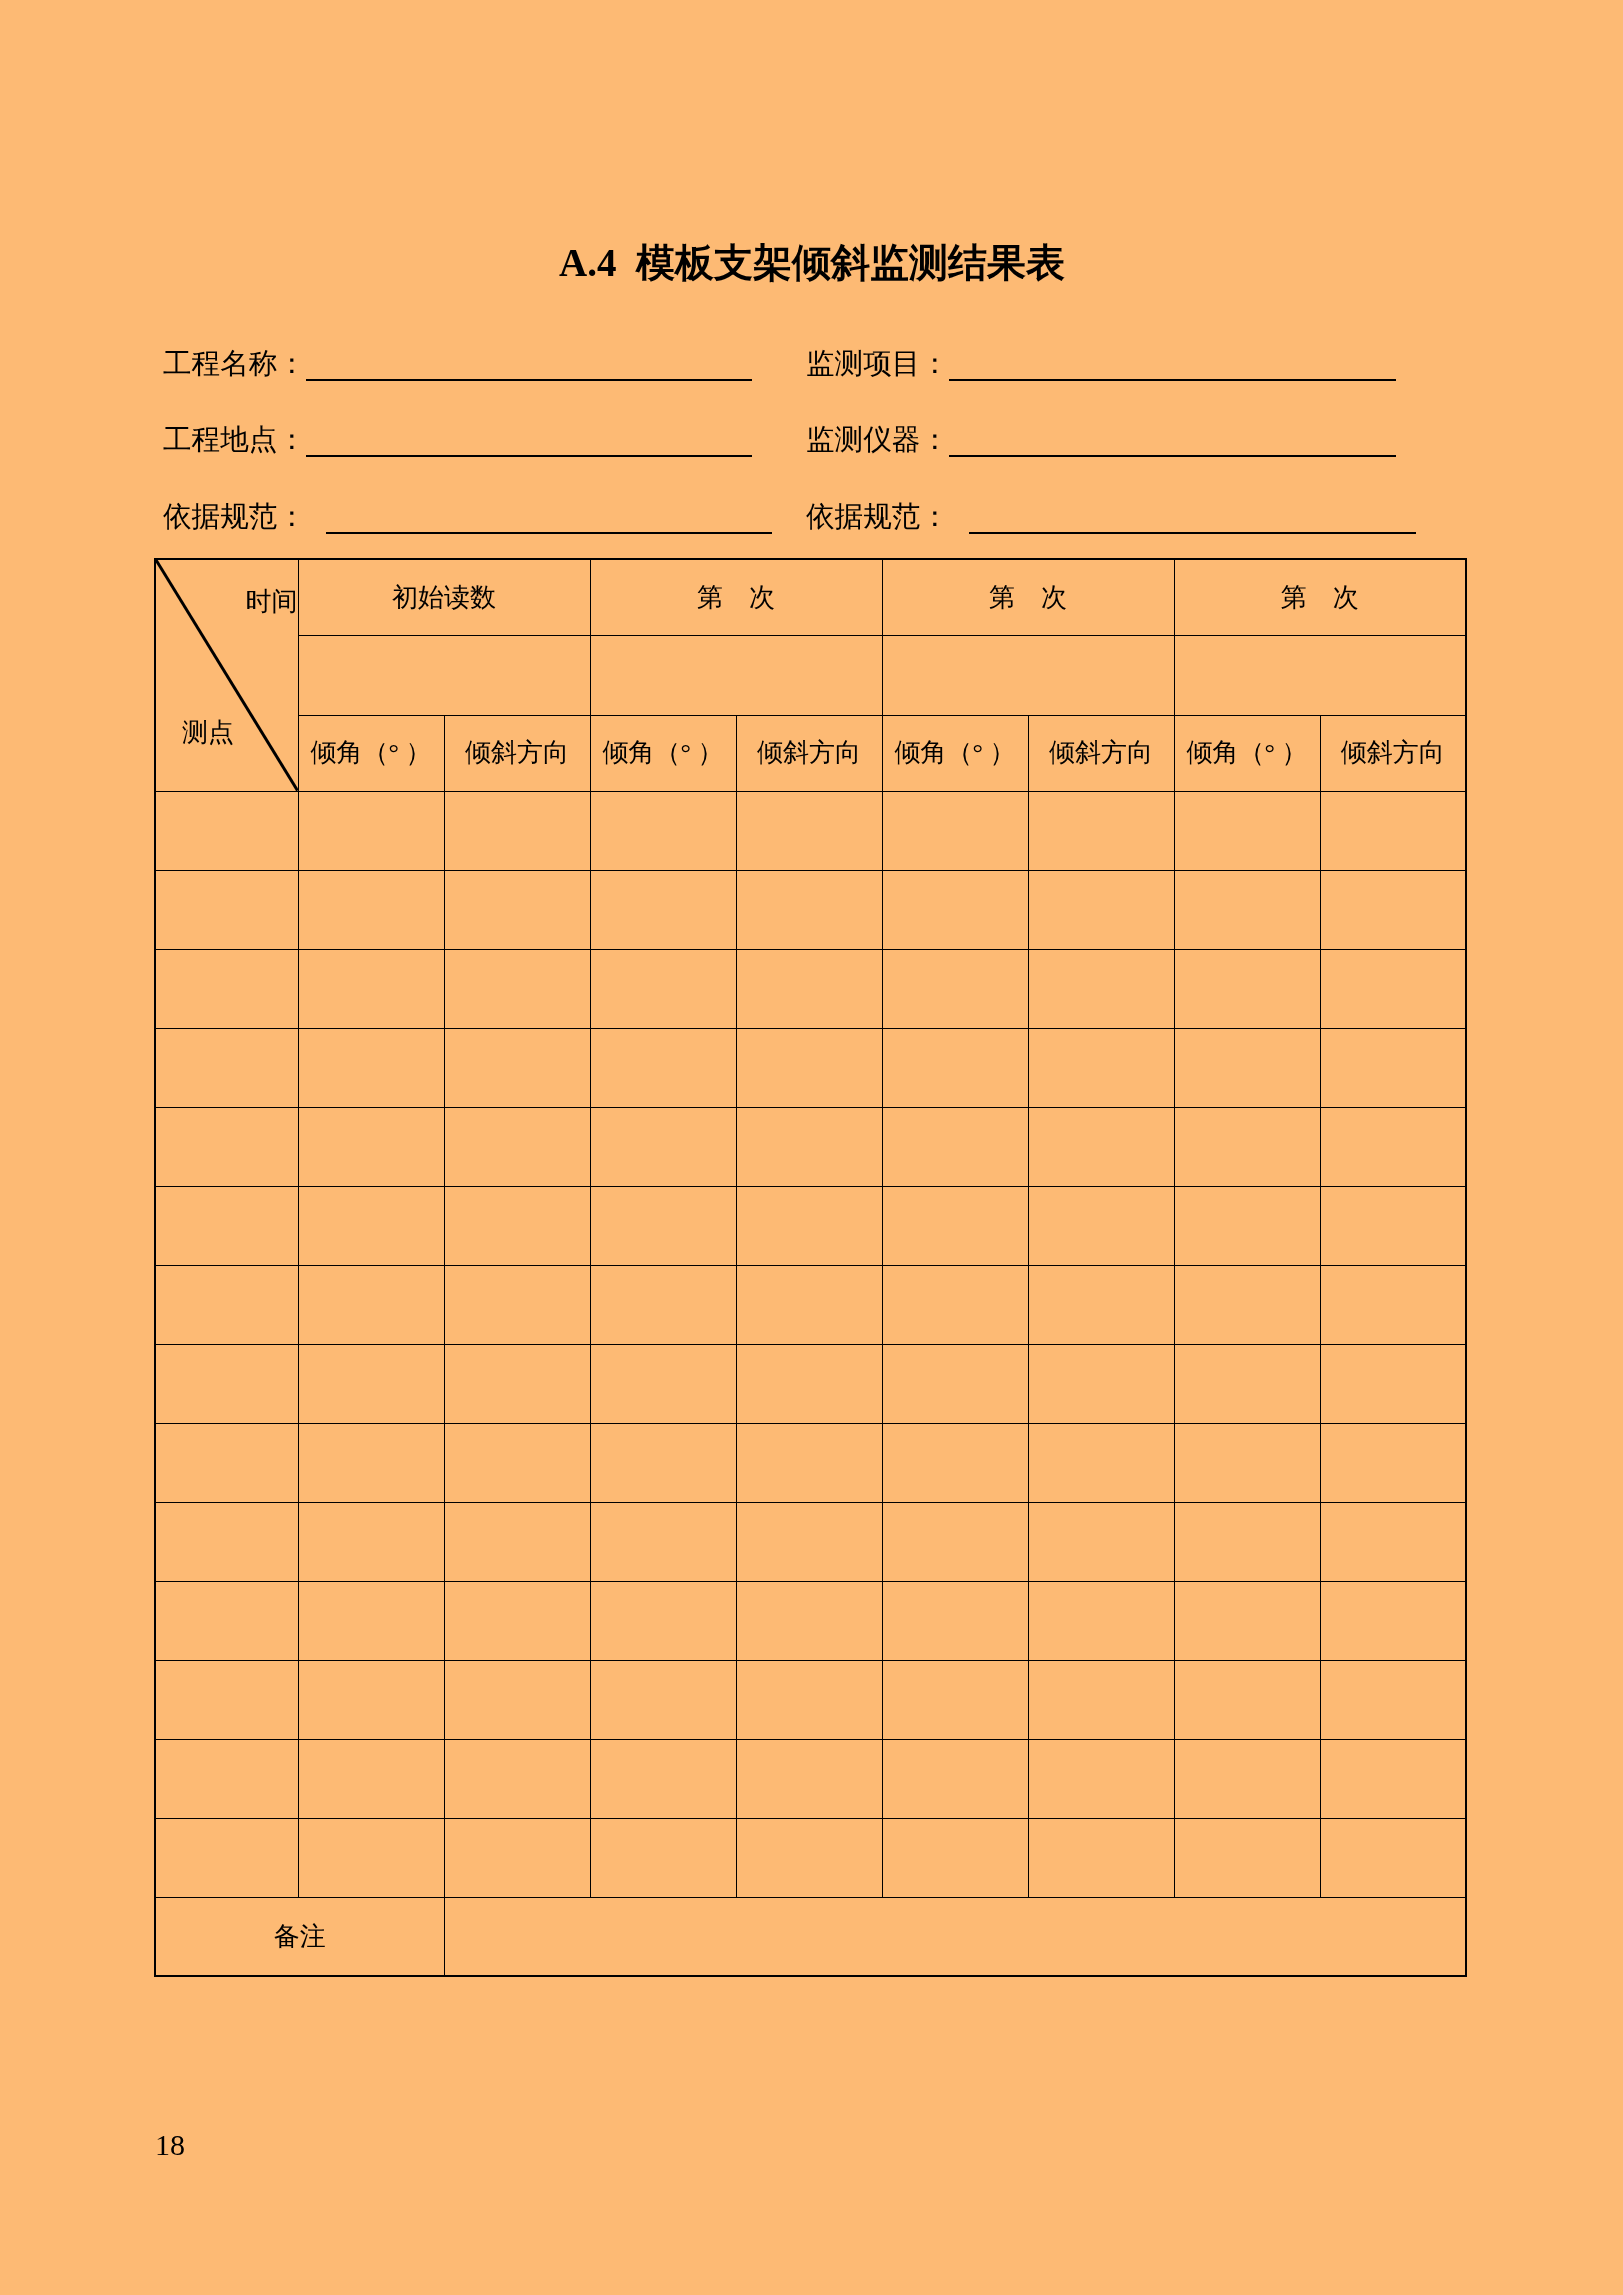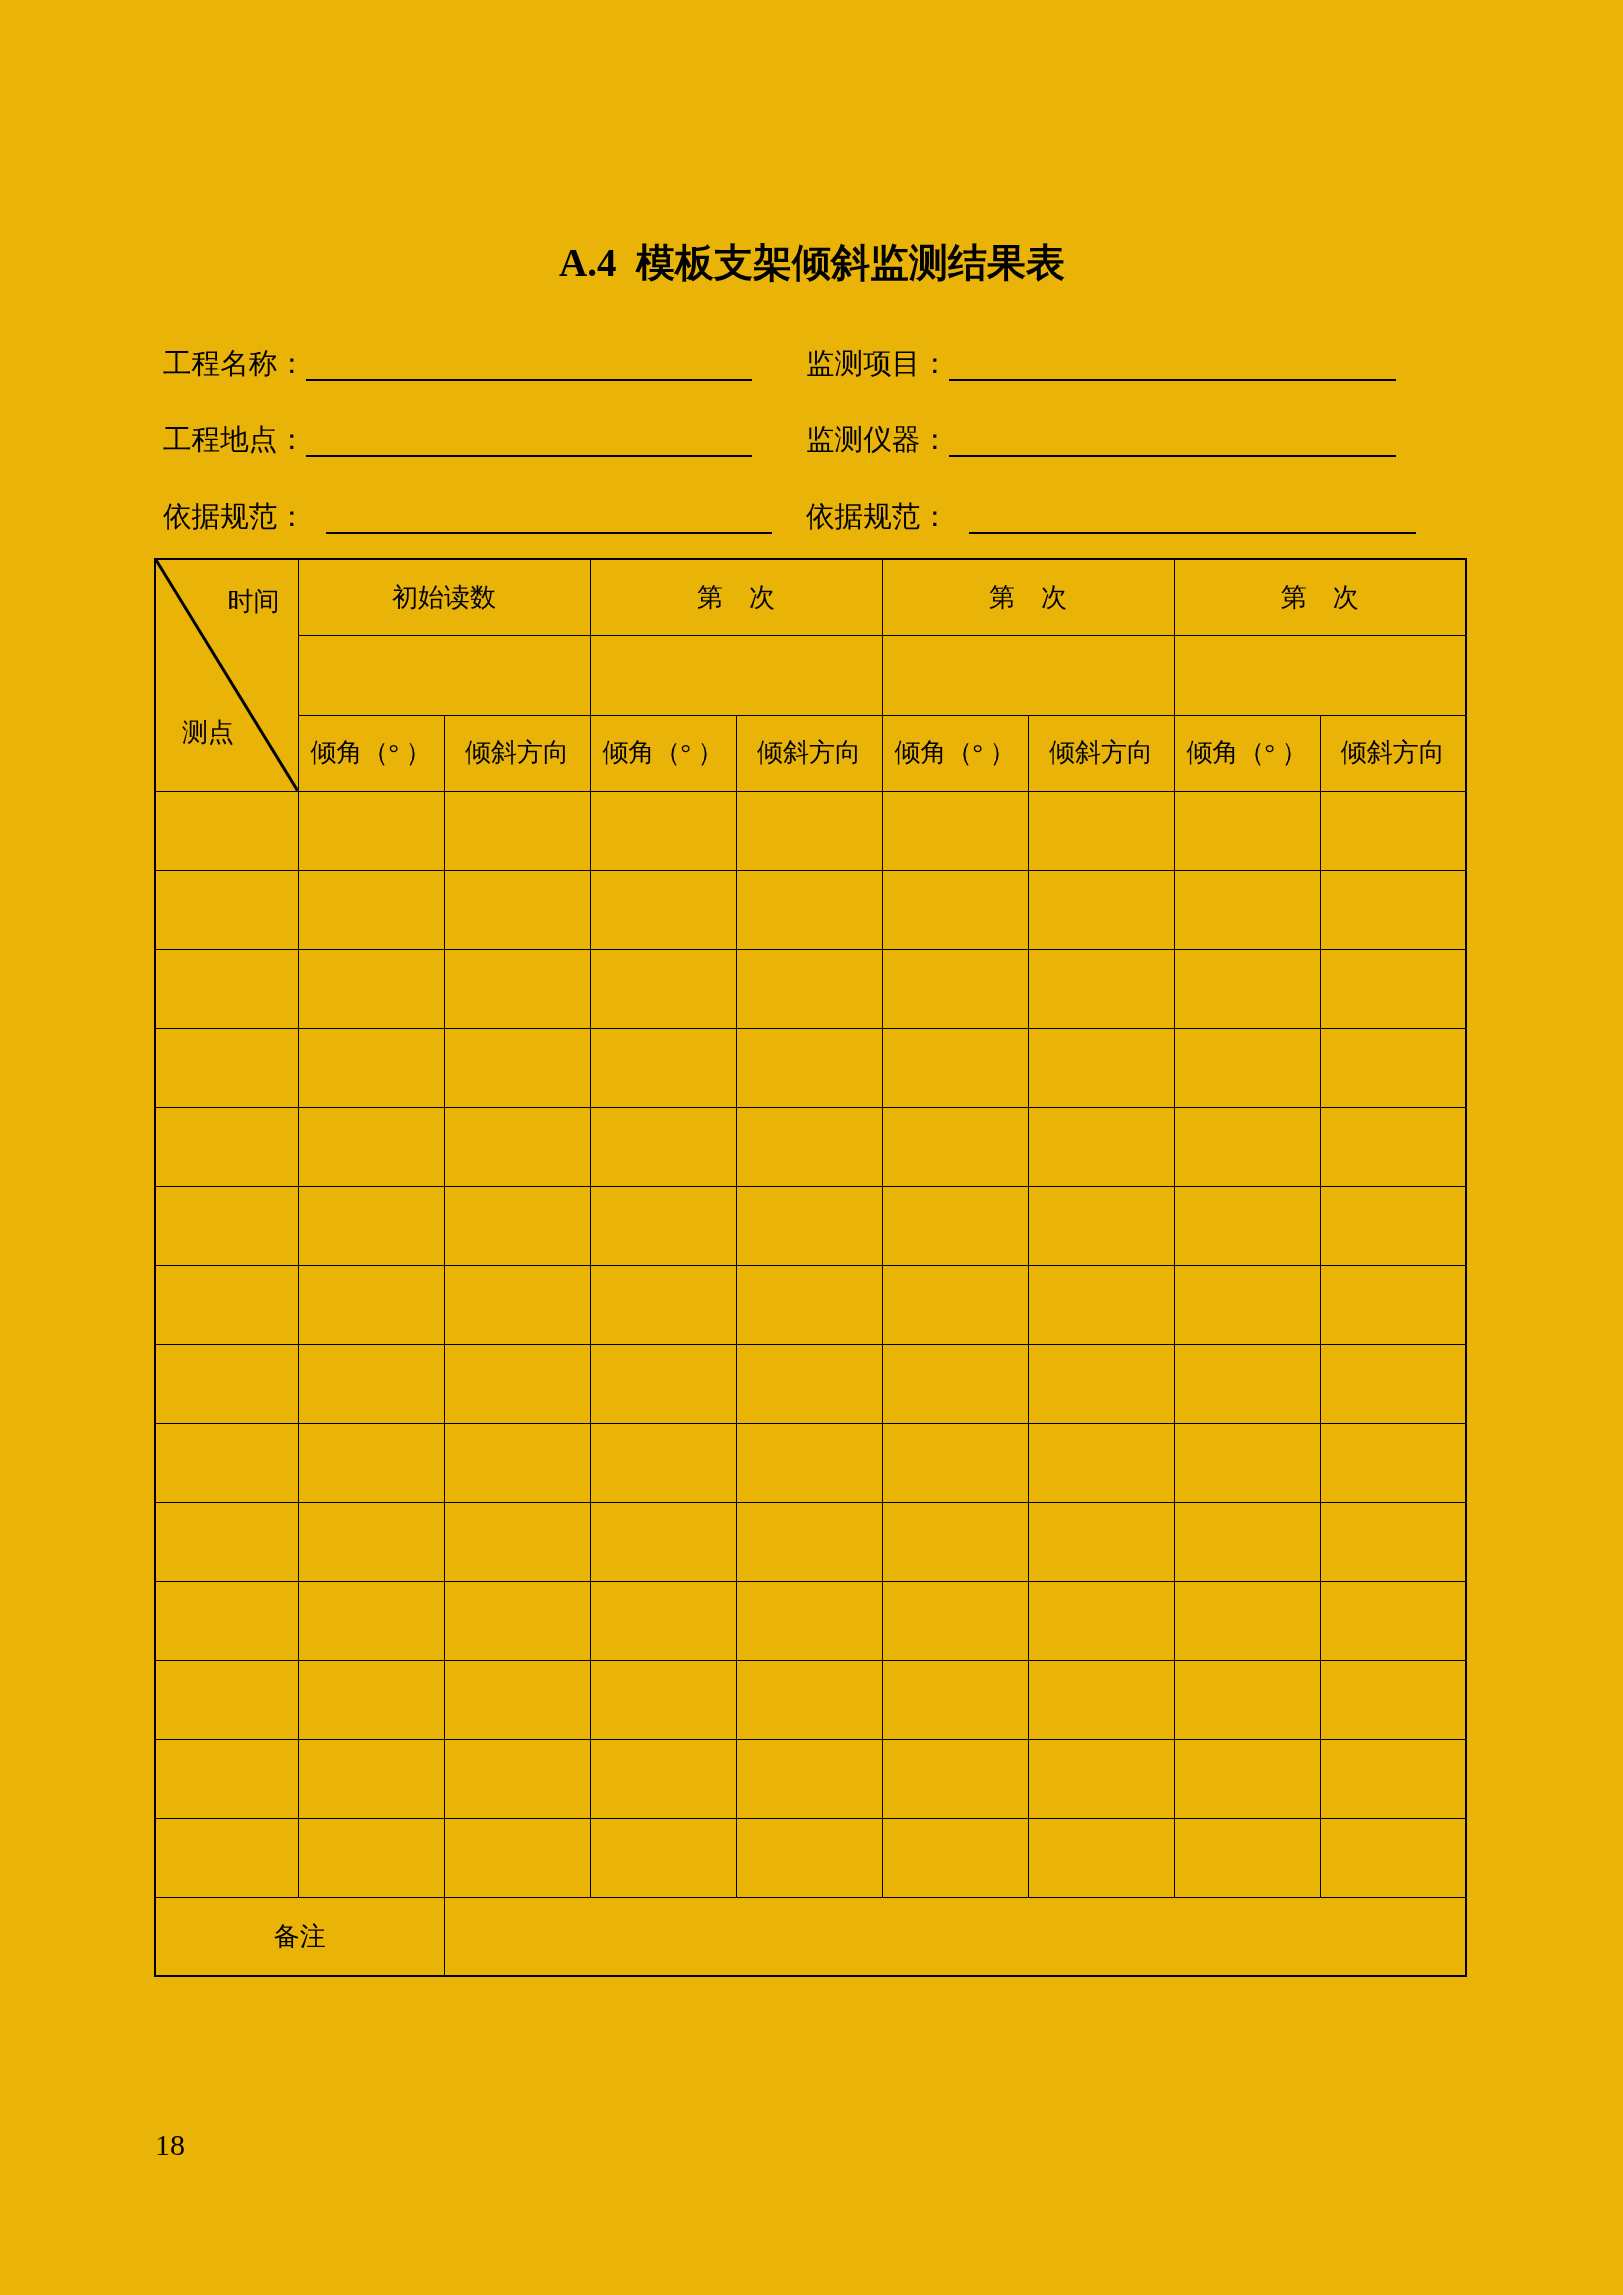--- a/index.html
+++ b/index.html
@@ -1,20 +1,20 @@
 <!DOCTYPE html>
 <html style="font-size:10.4px"><head>
 <meta charset="utf-8">
 <style>
   html,body { margin:0; padding:0; background:#e8e8e8; }
   .page {
     position:relative;
     width:1624px; height:2295px;
     margin:0 auto;
-    background:#eab308;
+    background:#fdba74;
     color:#000000;
     font-family:"Liberation Serif","DejaVu Serif",serif;
     overflow:hidden;
   }
 
   
   .title {
     position:absolute;
     top:239px; left:0; width:1624px;
     margin:0;
@@ -76,21 +76,21 @@
 
   td.diag { position:relative; padding:0; }
   td.diag svg {
     position:absolute;
     left:0; top:0;
     width:100%; height:100%;
     display:block;
   }
   .corner-time {
     position:absolute;
-    top:28.6px; right:18px;
+    top:28.6px; right:0;
     font-size:26px; line-height:1;
   }
   .corner-point {
     position:absolute;
     left:26px; top:160px;
     font-size:26px; line-height:1;
   }
 
   
   .pagenum {

